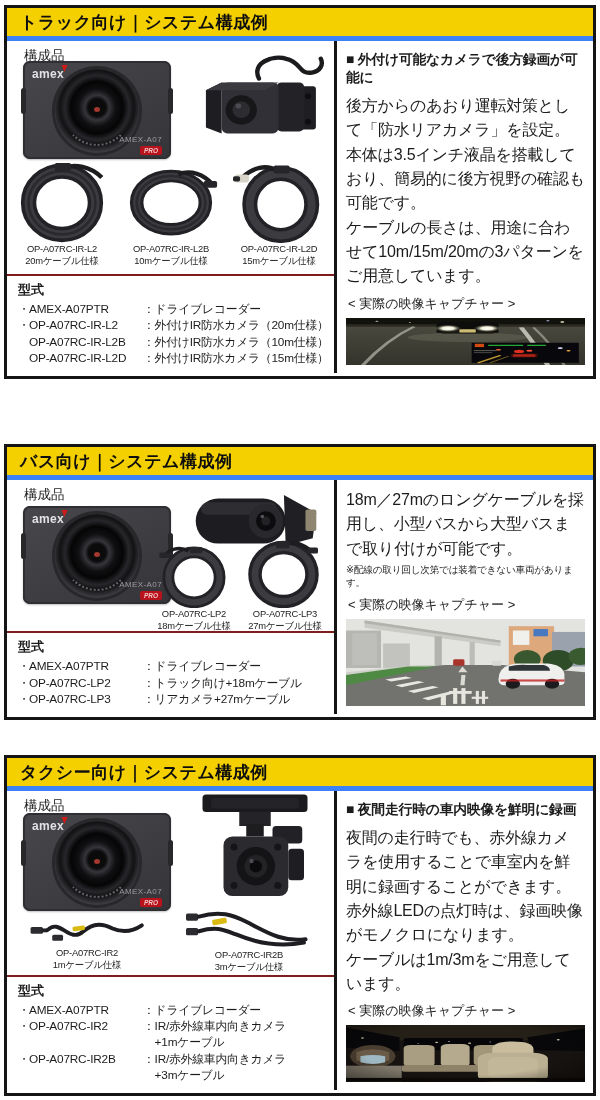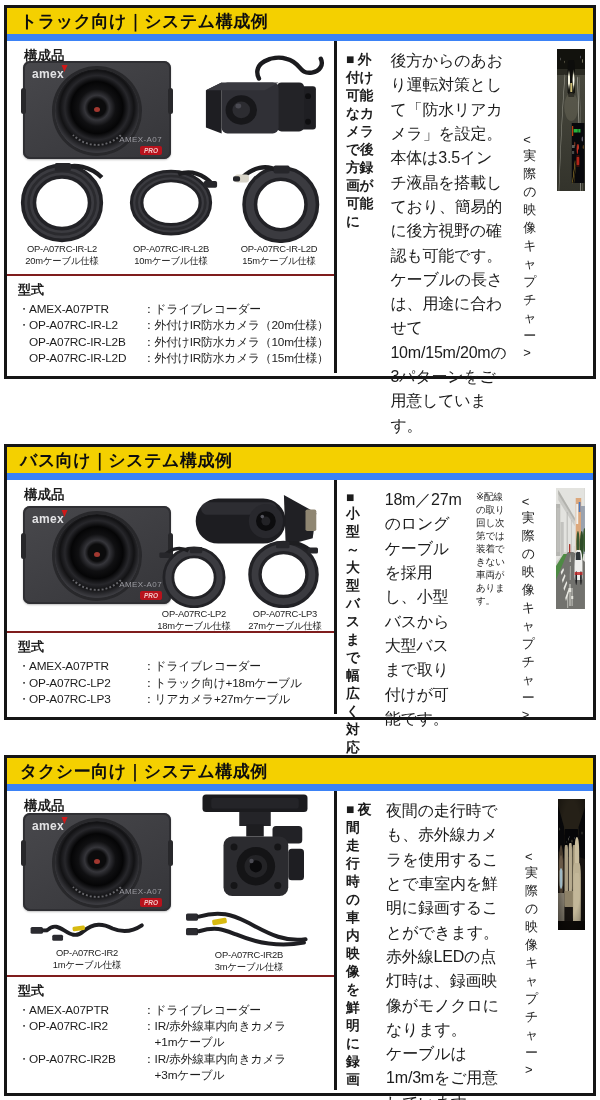--- a/index.html
+++ b/index.html
@@ -1,25 +1,25 @@
 <!DOCTYPE html>
 <html><head>
 <meta charset="utf-8">
 <style>
   html,body{margin:0;padding:0;}
   body{width:600px;height:1100px;background:#fff;font-family:"Liberation Sans","DejaVu Sans",sans-serif;color:#1c1c1c;position:relative;overflow:hidden;}
   .section{position:absolute;left:4px;width:592px;border:3px solid #151515;background:#fff;box-sizing:border-box;}
   #sec-truck{top:5px;height:374px;}
   #sec-bus{top:444px;height:276px;}
   #sec-taxi{top:755px;height:341px;}
-  .sec-header{height:33px;background:#F4D000;border-bottom:7px solid #3b82f6;display:flex;align-items:center;padding:0 13px;font-size:17px;font-weight:bold;letter-spacing:.5px;color:#0e0e0e;box-sizing:border-box;}
+  .sec-header{height:33px;background:#F4D000;border-bottom:5px solid #3b82f6;display:flex;align-items:center;padding:0 13px;font-size:17px;font-weight:bold;letter-spacing:.5px;color:#0e0e0e;box-sizing:border-box;}
   .sec-body{display:flex;height:calc(100% - 36px);}
   .col-left{width:330px;border-right:3px solid #151515;box-sizing:border-box;display:flex;flex-direction:column;min-width:0;}
-  .col-right{flex:1;padding:8px 8px 8px 9px;display:flex;flex-direction:row;box-sizing:border-box;min-width:0;gap:14px;}
-  .components-label{font-size:13.5px;font-weight:bold;padding:6px 0 0 17px;height:16px;}
+  .col-right{flex:1;padding:8px 8px 8px 9px;display:flex;flex-direction:column;box-sizing:border-box;min-width:0;}
+  .components-label{font-size:13.5px;font-weight:normal;padding:6px 0 0 17px;height:16px;}
   .products{position:relative;flex:1;}
   .prod{position:absolute;}
   .models{border-top:2px solid #7f1d1d;padding:5px 4px 7px 11px;}
   .models-label{font-size:13px;font-weight:bold;margin-bottom:2px;}
   .model-row{display:flex;font-size:11.8px;line-height:16.2px;letter-spacing:-.2px;}
   .m-bullet{width:11px;flex:none;}
   .m-code{width:114px;flex:none;}
   .m-desc{flex:1;white-space:pre-line;}
   .feature-title{font-size:13.8px;font-weight:bold;margin:2px 0 7px;letter-spacing:-.2px;}
   .feature-body{font-size:16px;line-height:1.52;white-space:pre-line;letter-spacing:-.2px;}
@@ -255,21 +255,20 @@
             <span class="m-desc">：トラック向け+18mケーブル</span>
           </div>
         <div class="model-row">
             <span class="m-bullet">・</span>
             <span class="m-code">OP-A07RC-LP3</span>
             <span class="m-desc">：リアカメラ+27mケーブル</span>
           </div>
       </div>
     </div>
     <div class="col-right">
-      <div class="feature-title">■ 小型～大型バスまで幅広く対応</div>
       <div class="feature-body">18m／27mのロングケーブルを採用し、小型バスから大型バスまで取り付けが可能です。</div>
       <div class="note">※配線の取り回し次第では装着できない車両があります。</div>
       <div class="capture-label">&lt; 実際の映像キャプチャー &gt;</div>
       <div class="capture" id="cap-bus">
         <svg viewBox="0 0 232 121" preserveAspectRatio="none">
           <rect width="232" height="121" fill="#e3e3df"></rect>
           <rect x="0" y="16" width="34" height="52" fill="#b5b5b1"></rect>
           <rect x="6" y="20" width="24" height="44" fill="#c8c8c4" opacity=".5"></rect>
           <rect x="36" y="34" width="26" height="34" fill="#c2c2be"></rect>
           <polygon points="18,2 150,30 150,38 18,12" fill="#cacac6"></polygon>

